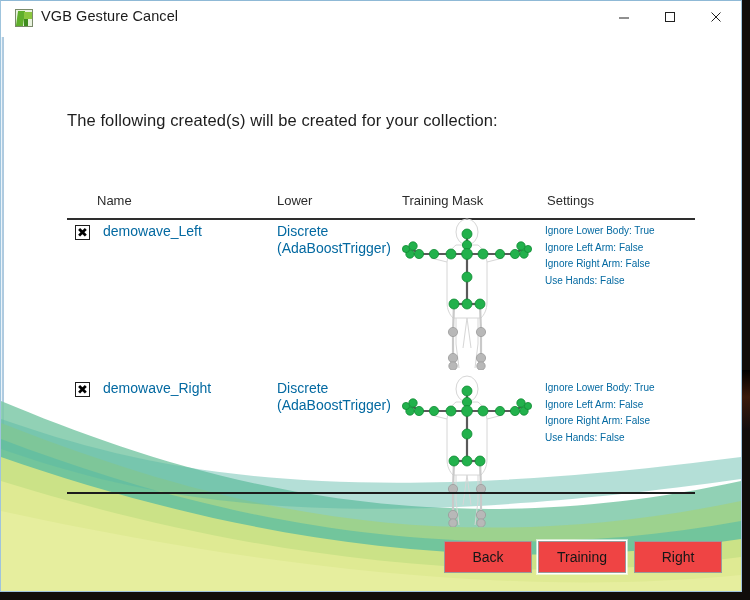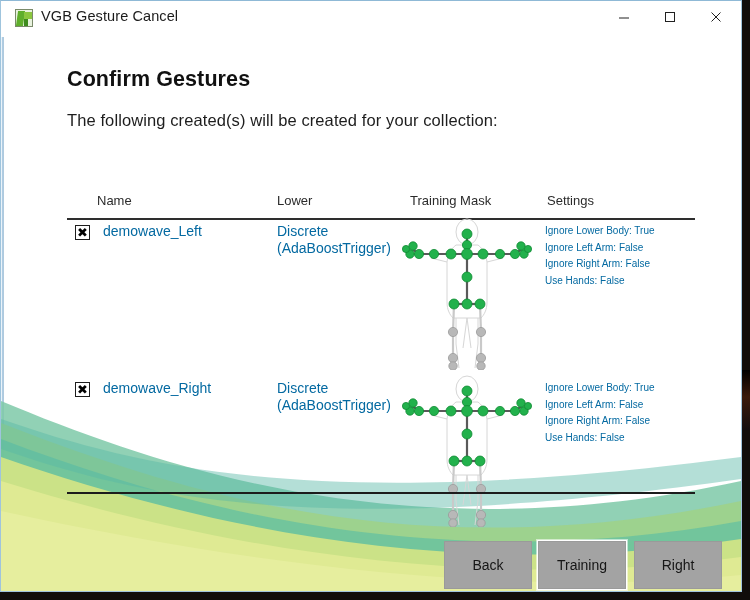--- a/index.html
+++ b/index.html
@@ -136,21 +136,21 @@
   }
   #table-head {
     position: relative;
     height: 22px;
     font-size: 13px;
     color: #2b2b2b;
   }
   #table-head .th { position: absolute; top: 0; white-space: nowrap; }
   .col-name     { left: 30px; }
   .col-type     { left: 210px; }
-  .col-mask     { left: 343px; }
+  .col-mask     { left: 335px; }
   .col-settings { left: 480px; }
   #head-rule {
     position: relative;
     height: 2px;
     background: #2e2e2e;
     margin-top: 3px;
   }
   .row {
     position: relative;
     height: 157px;
@@ -204,22 +204,22 @@
   
   #buttons {
     position: absolute;
     left: 0; right: 0;
     top: 504px;
     height: 34px;
   }
   .btn {
     position: absolute;
     top: 0;
-    width: 88px; height: 48px;
-    background: #a3a3a3;
+    width: 88px; height: 32px;
+    background: #ef4444;
     border: 1px solid #9a9a9a;
     box-sizing: border-box;
     font-family: "Liberation Sans", sans-serif;
     font-size: 14px;
     color: #161616;
     cursor: default;
     padding: 0;
   }
   .btn.default {
     outline: 2px solid rgba(255,255,255,.55);
@@ -271,21 +271,20 @@
     </div>
     <div class="wbtn" id="btn-close">
       <svg width="12" height="12" viewBox="0 0 12 12">
         <line x1="1.5" y1="1.5" x2="10.5" y2="10.5" stroke="#202020" stroke-width="1"></line>
         <line x1="10.5" y1="1.5" x2="1.5" y2="10.5" stroke="#202020" stroke-width="1"></line>
       </svg>
     </div>
   </div>
 
   <div id="content">
-    <div id="heading">Confirm Gestures</div>
     <div id="subheading">The following created(s) will be created for your collection:</div>
 
     <div id="table">
       <div id="table-head">
         <div class="th col-name">Name</div>
         <div class="th col-type">Lower</div>
         <div class="th col-mask">Training Mask</div>
         <div class="th col-settings">Settings</div>
       </div>
       <div id="head-rule"></div>

